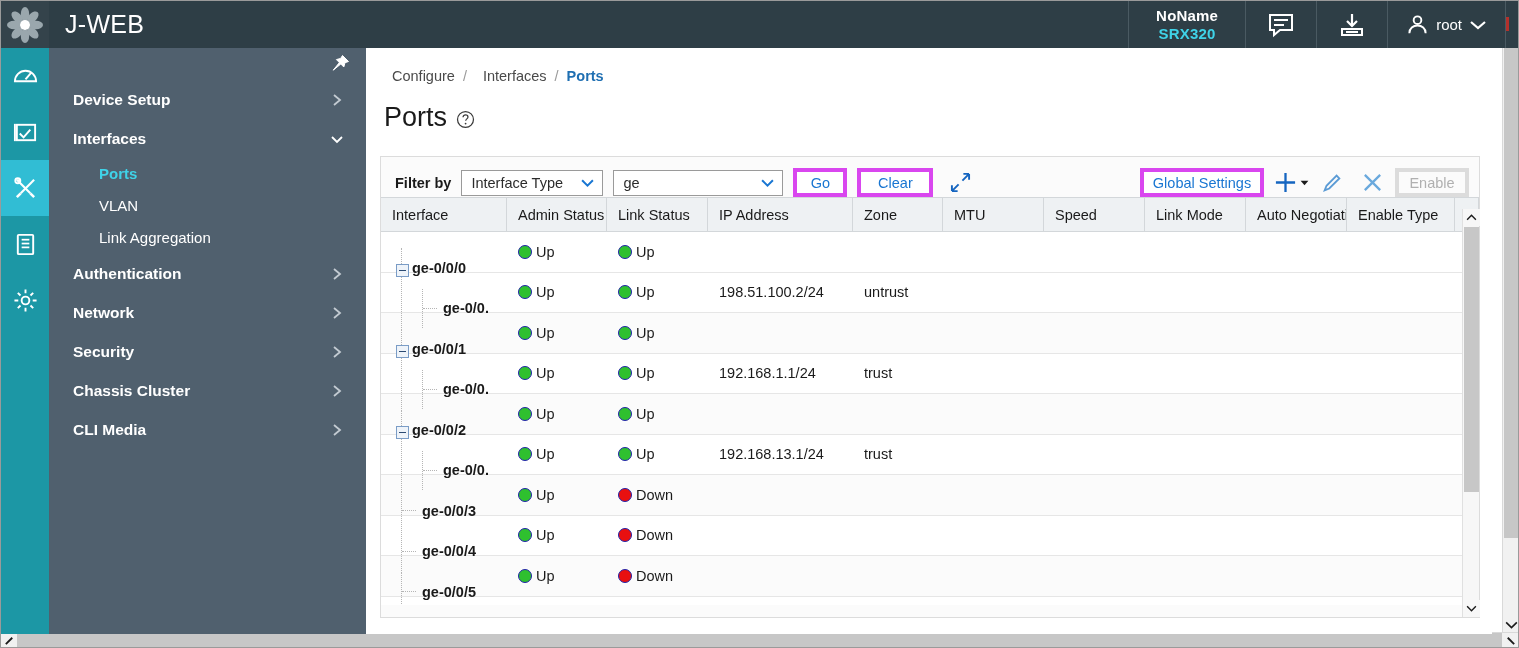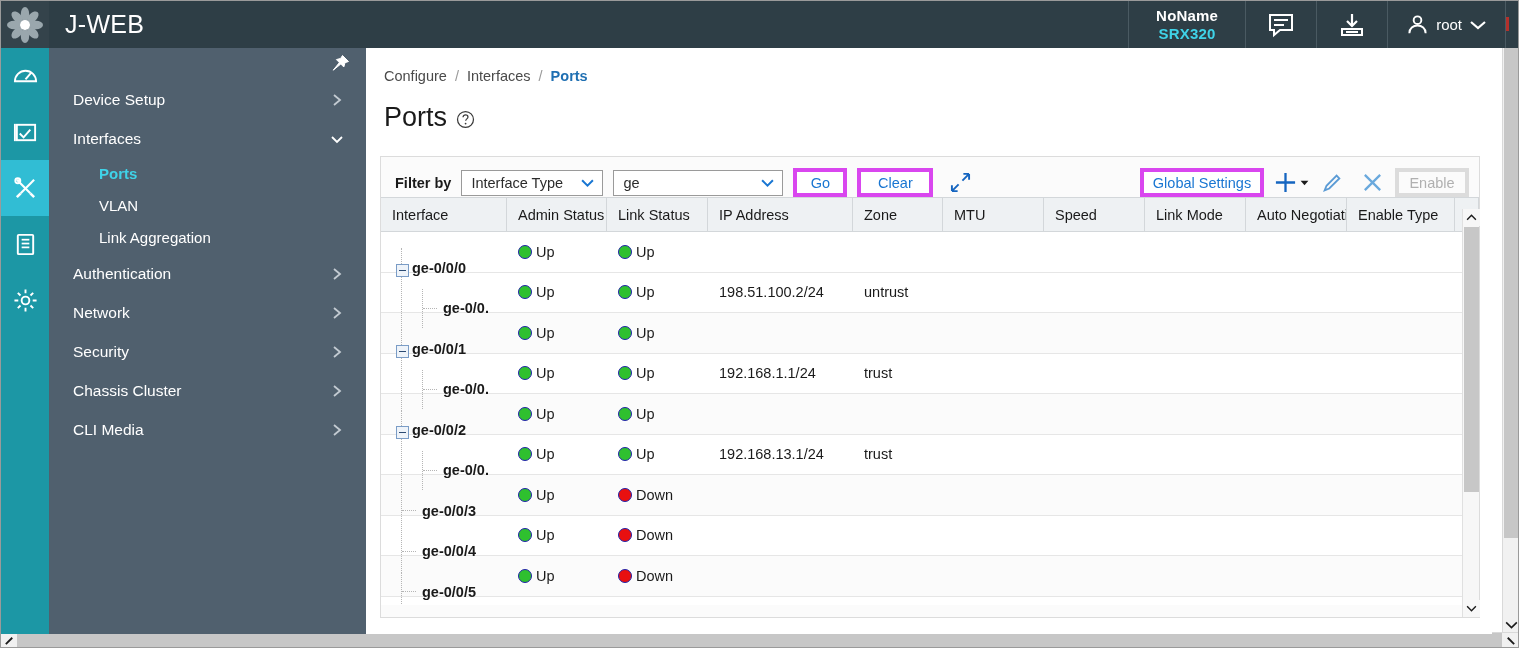--- a/index.html
+++ b/index.html
@@ -90,42 +90,42 @@
   .nav-row {
     position: relative;
     height: 36px;
     display: flex; align-items: center;
     padding-left: 24px; padding-right: 22px;
     color: #ffffff;
     font-size: 15.5px;
     cursor: default;
   }
   .nav-row .lbl { flex: 1 1 auto; }
-  .nav-row.top > .lbl { font-weight: normal; }
+  .nav-row.top > .lbl { font-weight: bold; }
   .nav-row.sub { padding-left: 50px; font-size: 15px; height: 32px;}
   .nav-row.sub.active > .lbl { color: #3fd3e8; font-weight: bold; }
   .chev { width: 14px; height: 14px; flex: 0 0 14px; }
   .nav-spacer { height: 3px; }
 
   
   .main {
     position: absolute; left: 365px; top: 47px;
     width: 1126px; height: 586px;
     background: #ffffff;
     z-index: 10;
     overflow: hidden;
   }
   .crumbs {
     padding: 20px 0 0 18px;
     font-size: 14.5px;
     color: #4a4a4a;
     display: flex; gap: 8px; align-items: center;
   }
   .crumbs .sep { color: #9a9a9a; }
-  .crumbs .crumb.link { color: #4a4a4a; }
+  .crumbs .crumb.link { color: #4a4a4a; margin-left: 8px; }
   .crumbs .crumb.current { color: #1f6fb2; font-weight: bold; }
   .titlebar {
     padding: 12px 0 0 18px;
     display: flex; align-items: center; gap: 9px;
     height: 54px;
   }
   .page-title { font-size: 27px; color: #1a1a1a; font-weight: normal; }
   .help-ico { width: 19px; height: 19px; margin-top: 5px; }
 
   .panel {

